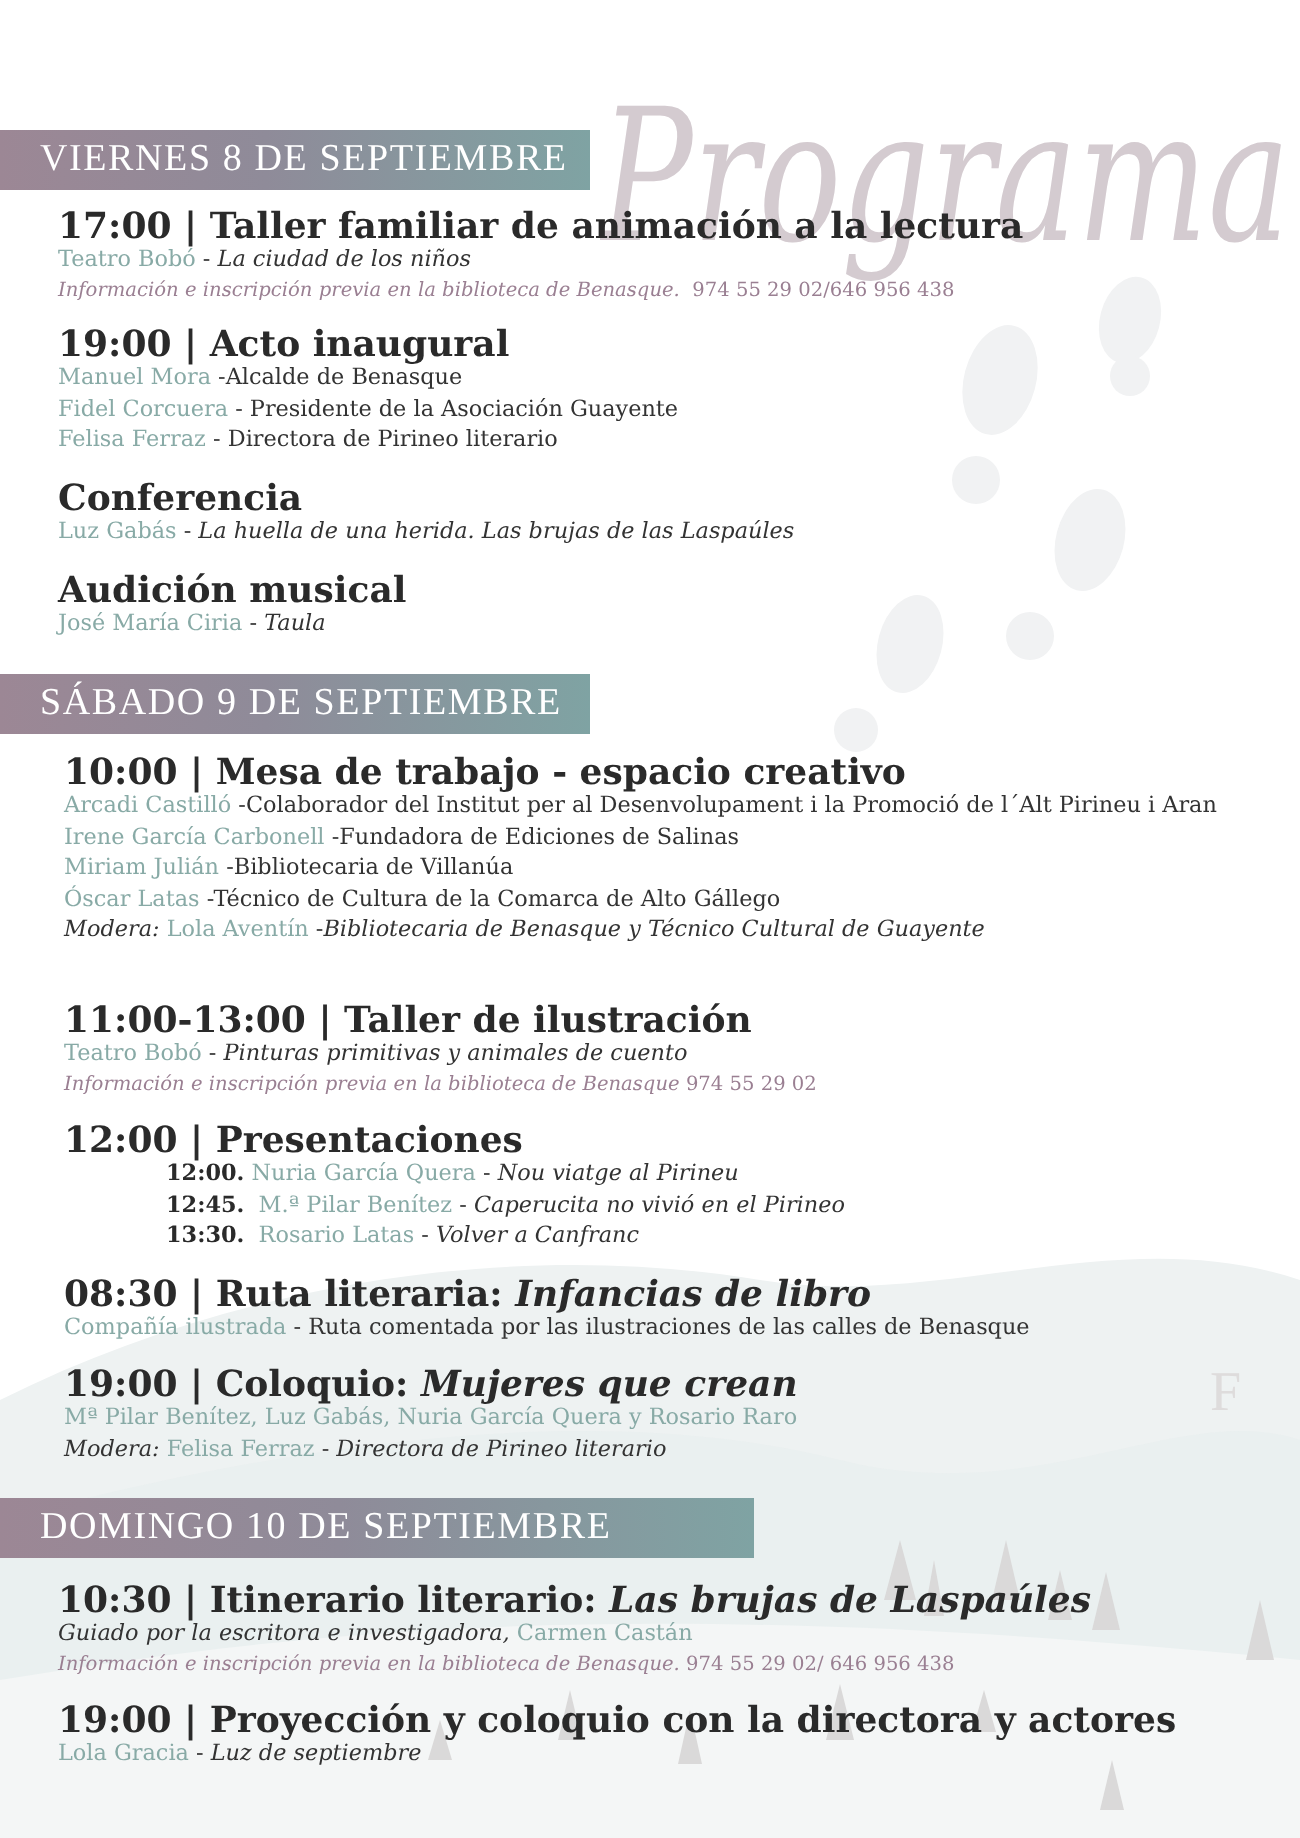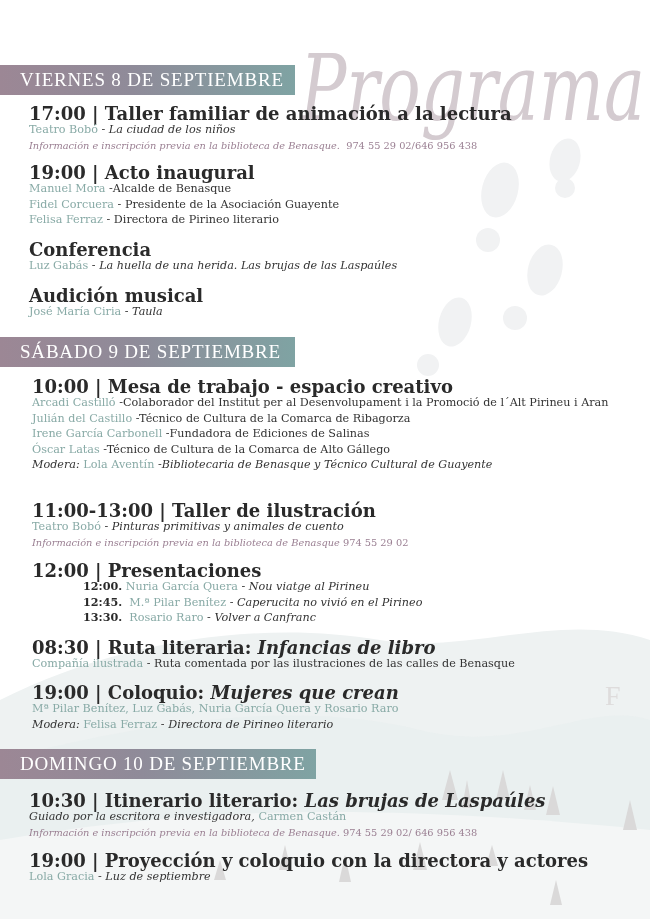--- a/index.html
+++ b/index.html
@@ -100,51 +100,51 @@
 <div class="event" style="top:288px;">
   <div class="event-title">Audición musical</div>
   <div class="line"><span class="name">José María Ciria</span><span> - </span><span class="italic">Taula</span></div>
 </div>
 
 <div class="day-banner" style="top:337px; width:295px;">SÁBADO 9 DE SEPTIEMBRE</div>
 
 <div class="event" style="top:379px; left:32px;">
   <div class="event-title">10:00 | Mesa de trabajo - espacio creativo</div>
   <div class="line"><span class="name">Arcadi Castilló</span><span> -</span><span>Colaborador del Institut per al Desenvolupament i la Promoció de l´Alt Pirineu i Aran</span></div>
-  <div class="line"><span class="name">Julián del Castillo</span><span> -</span><span>Técnico de Cultura de la Comarca de Ribagorza</span></div>
   <div class="line"><span class="name">Irene García Carbonell</span><span> -</span><span>Fundadora de Ediciones de Salinas</span></div>
+  <div class="line"><span class="name">Miriam Julián</span><span> -</span><span>Bibliotecaria de Villanúa</span></div>
   <div class="line"><span class="name">Óscar Latas</span><span> -</span><span>Técnico de Cultura de la Comarca de Alto Gállego</span></div>
   <div class="line"><span class="italic">Modera: </span><span class="name">Lola Aventín</span><span> -</span><span class="italic">Bibliotecaria de Benasque y Técnico Cultural de Guayente</span></div>
 </div>
 
 <div class="event" style="top:503px; left:32px;">
   <div class="event-title">11:00-13:00 | Taller de ilustración</div>
   <div class="line"><span class="name">Teatro Bobó</span><span> - </span><span class="italic">Pinturas primitivas y animales de cuento</span></div>
   <div class="info"><span>Información e inscripción previa en la biblioteca de Benasque</span> <span class="ph">974 55 29 02</span></div>
 </div>
 
 <div class="event" style="top:563px; left:32px;">
   <div class="event-title">12:00 | Presentaciones</div>
   <div class="line sub"><span class="t">12:00.</span> <span class="name">Nuria García Quera</span><span> - </span><span class="italic">Nou viatge al Pirineu</span></div>
   <div class="line sub"><span class="t">12:45.</span>&nbsp; <span class="name">M.ª Pilar Benítez</span><span> - </span><span class="italic">Caperucita no vivió en el Pirineo</span></div>
-  <div class="line sub"><span class="t">13:30.</span>&nbsp; <span class="name">Rosario Raro</span><span> - </span><span class="italic">Volver a Canfranc</span></div>
+  <div class="line sub"><span class="t">13:30.</span>&nbsp; <span class="name">Rosario Latas</span><span> - </span><span class="italic">Volver a Canfranc</span></div>
 </div>
 
 <div class="event" style="top:640px; left:32px;">
   <div class="event-title"><span>08:30 | Ruta literaria: </span><span class="it">Infancias de libro</span></div>
   <div class="line"><span class="name">Compañía ilustrada</span><span> - </span><span>Ruta comentada por las ilustraciones de las calles de Benasque</span></div>
 </div>
 
 <div class="event" style="top:685px; left:32px;">
   <div class="event-title"><span>19:00 | Coloquio: </span><span class="it">Mujeres que crean</span></div>
   <div class="line name">Mª Pilar Benítez, Luz Gabás, Nuria García Quera y Rosario Raro</div>
   <div class="line"><span class="italic">Modera: </span><span class="name">Felisa Ferraz</span><span> - </span><span class="italic">Directora de Pirineo literario</span></div>
 </div>
 
-<div class="day-banner" style="top:749px; width:316px;">DOMINGO 10 DE SEPTIEMBRE</div>
+<div class="day-banner" style="top:749px; width:377px;">DOMINGO 10 DE SEPTIEMBRE</div>
 
 <div class="event" style="top:793px;">
   <div class="event-title"><span>10:30 |  Itinerario literario: </span><span class="it">Las brujas de Laspaúles</span></div>
   <div class="line"><span class="italic">Guiado por la escritora e investigadora, </span><span class="name">Carmen Castán</span></div>
   <div class="info"><span>Información e inscripción previa en la biblioteca de Benasque.</span> <span class="ph">974 55 29 02/ 646 956 438</span></div>
 </div>
 
 <div class="event" style="top:853px;">
   <div class="event-title">19:00 | Proyección y coloquio con la directora y actores</div>
   <div class="line"><span class="name">Lola Gracia</span><span> - </span><span class="italic">Luz de septiembre</span></div>

